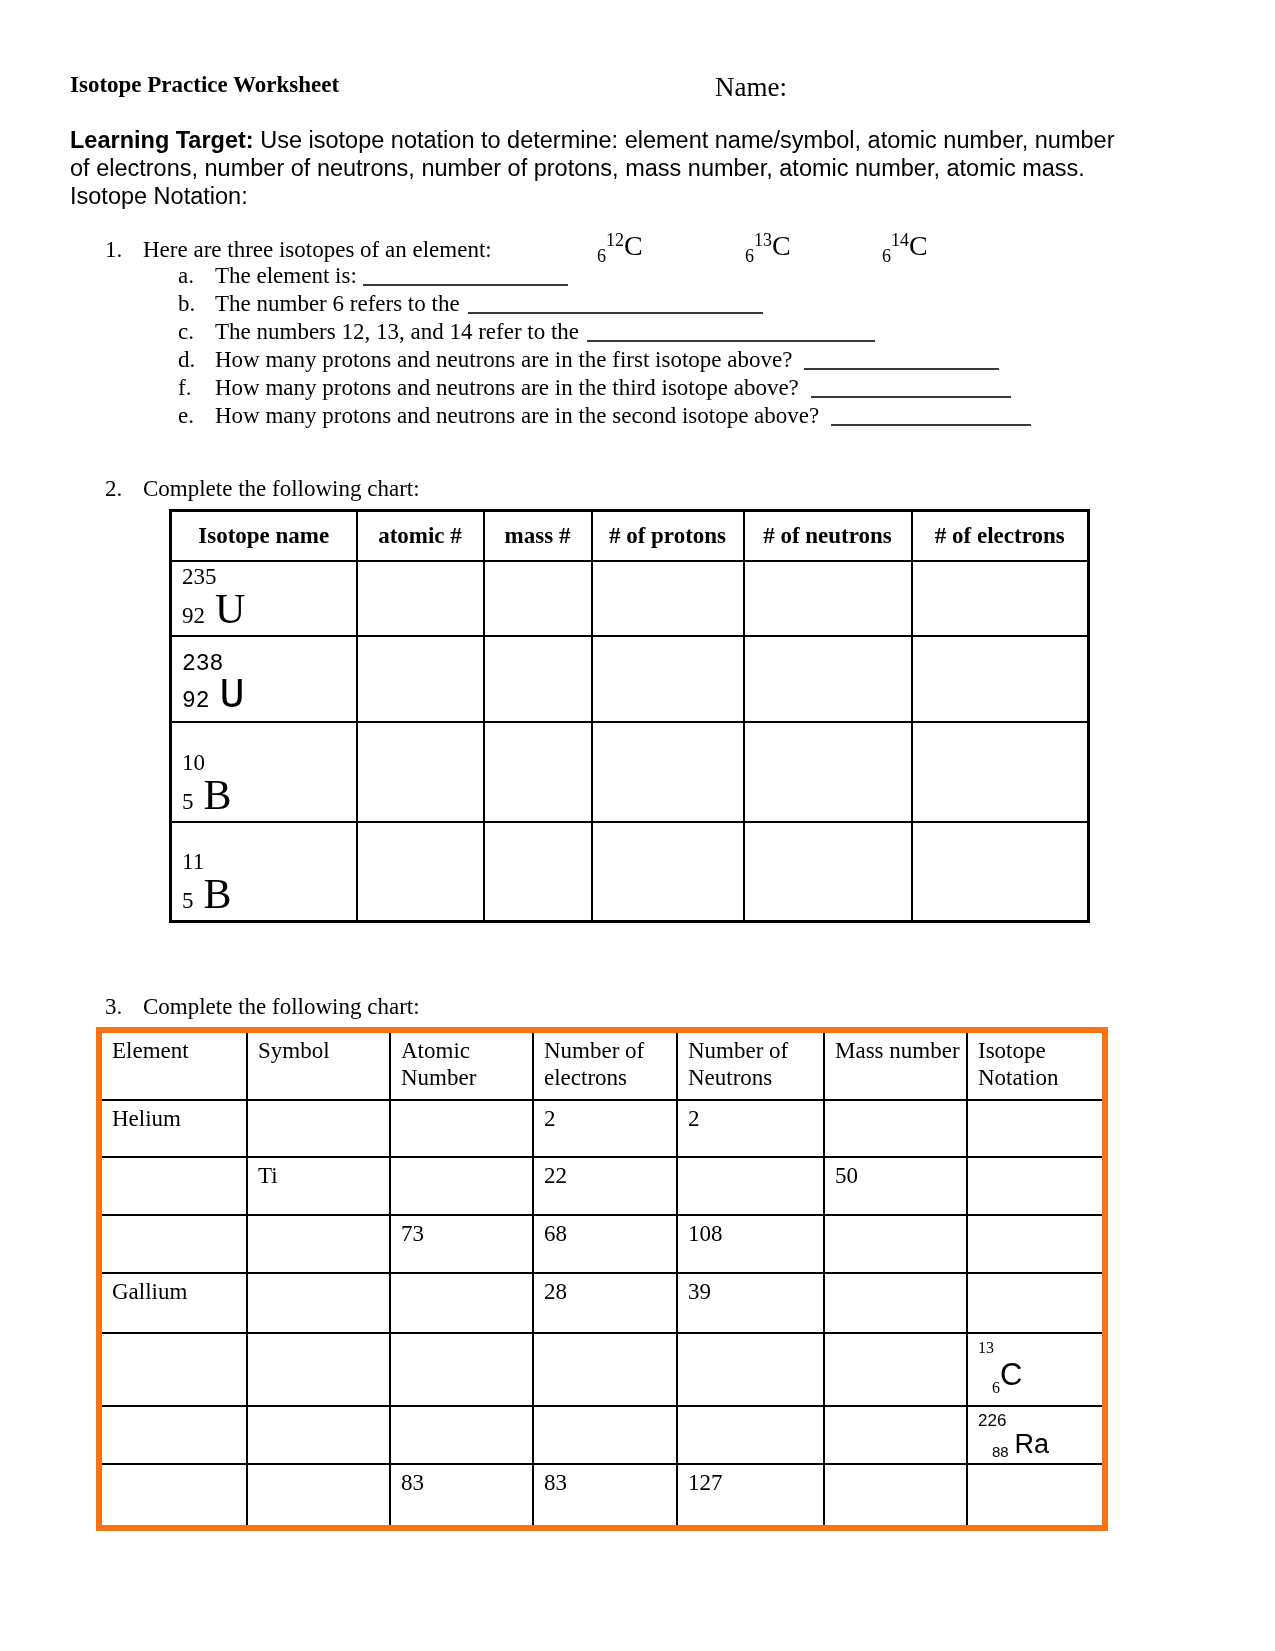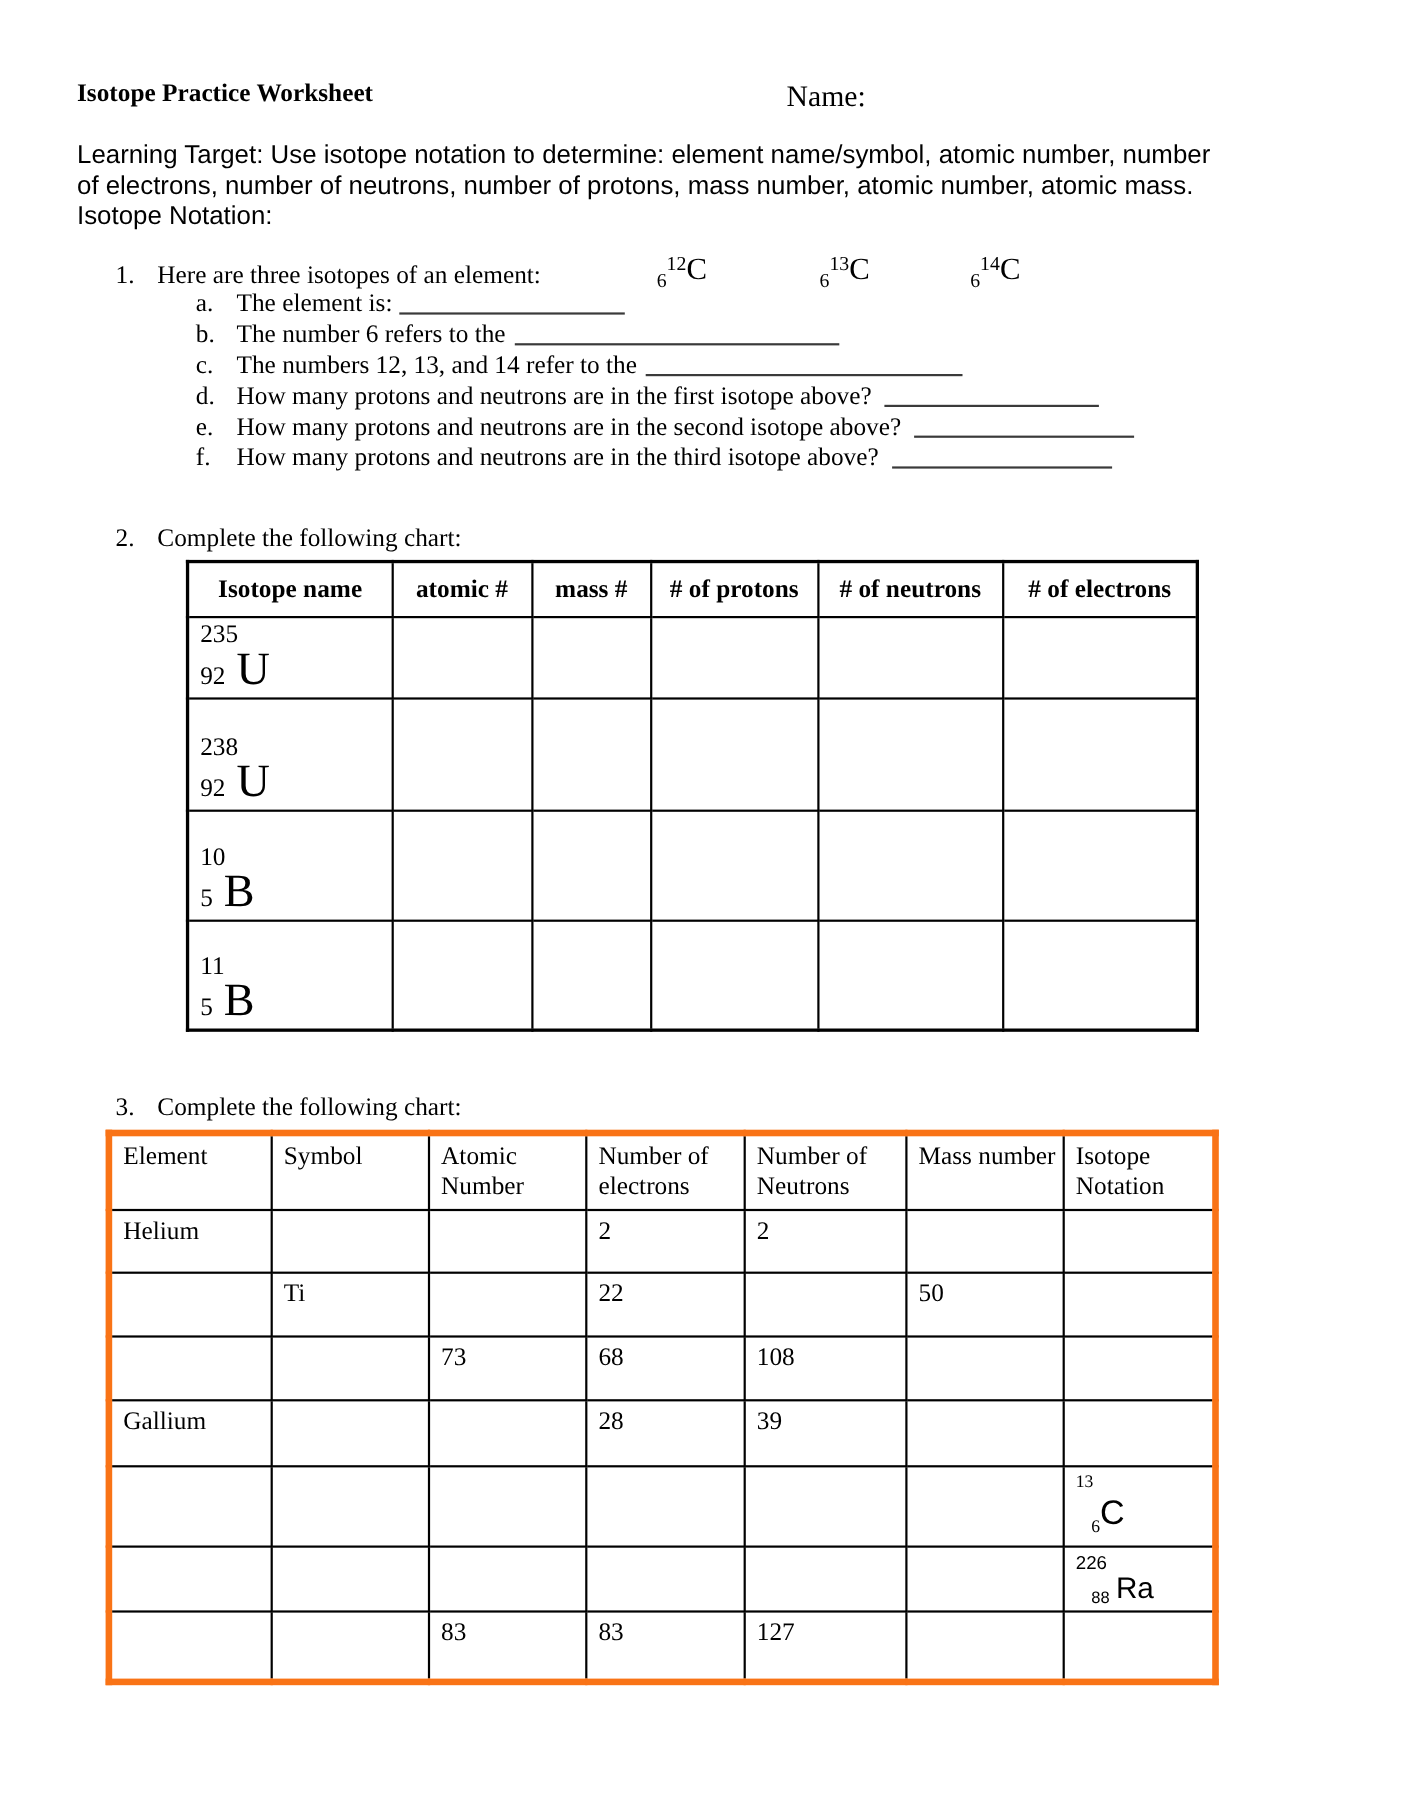--- a/index.html
+++ b/index.html
@@ -13,21 +13,21 @@
     color: #000;
     overflow: hidden;
     border-radius: 28px;
   }
   
   .doc-title { position:absolute; left:70px; top:72px; font-weight:bold; font-size:23px; }
   .name-label { position:absolute; left:715px; top:72px; font-size:27px; }
   
   .lt { position:absolute; left:70px; top:126px; width:1120px;
         font-family:"Liberation Sans", sans-serif; font-size:23.5px; line-height:28px; }
-  .lt b { font-weight:normal;text-align:right; }
+  .lt b { font-weight:bold;text-align:right; }
   
   .q1-line { position:absolute; left:105px; top:237px; font-size:23px; }
   .q1-line .qnum { display:inline-block; width:38px; }
   .iso { position:absolute; font-size:28px; white-space:nowrap; }
   .iso .iso-sub { font-size:18px; position:relative; top:7px; }
   .iso .iso-sup { font-size:18px; position:relative; top:-9px; }
   .iso1 { left:597px; top:230px; }
   .iso2p { left:745px; top:230px; }
   .iso3p { left:882px; top:230px; }
   .q1-subs { position:absolute; left:178px; top:263px; font-size:23px; }
@@ -42,21 +42,21 @@
   .q-heading .qnum { display:inline-block; width:38px; }
   .q2-heading { left:105px; top:476px; }
   .q3-heading { left:105px; top:994px; }
   
   table { border-collapse:collapse; table-layout:fixed; position:absolute; }
   td, th { border:2px solid #000; font-weight:normal; text-align:left; vertical-align:top; overflow:hidden; }
   
   .t2 { left:169px; top:509px; width:918px; border:3px solid #000; }
   .t2 th { font-weight:bold; font-size:23px; text-align:center; vertical-align:middle; }
   .t2 .hr { height:50px; }
-  .t2 .r1 { height:74px; } .t2 .r2 { height:102px; } .t2 .r3 { height:100px;margin-left:13px; } .t2 .r4 { height:100px; }
+  .t2 .r1 { height:74px; } .t2 .r2 { height:86px;font-family:Liberation Mono, monospace; } .t2 .r3 { height:100px;margin-left:13px; } .t2 .r4 { height:100px; }
   .t2 td { vertical-align:bottom; }
   .iso-cell { padding:2px 6px 6px 10px; font-size:23px; line-height:26px; }
   .iso-cell .mass { display:block; }
   .iso-cell .sym { font-size:42px; line-height:38px; margin-left:10px; }
   
   .t3 { left:96px; top:1027px; width:1006px; border:6px solid #f97316; }
   .t3 th, .t3 td { font-size:23px; padding:4px 6px 2px 10px; line-height:27px; }
   .t3 .hr { height:70px; }
   .t3 .r1 { height:57px; } .t3 .r2 { height:58px; } .t3 .r3 { height:58px; }
   .t3 .r4 { height:60px; } .t3 .r5 { height:73px; } .t3 .r6 { height:52px; } .t3 .r7 { height:64px; }
@@ -91,22 +91,22 @@
 
   <span class="iso iso1"><span class="iso-sub">6</span><span class="iso-sup">12</span><span>C</span></span>
   <span class="iso iso2p"><span class="iso-sub">6</span><span class="iso-sup">13</span><span>C</span></span>
   <span class="iso iso3p"><span class="iso-sub">6</span><span class="iso-sup">14</span><span>C</span></span>
 
   <div class="q1-subs">
     <div class="row"><span class="letter">a.</span><span>The element is:</span><span class="blank bw-a"></span></div>
     <div class="row"><span class="letter">b.</span><span>The number 6 refers to the</span><span class="blank bw-b"></span></div>
     <div class="row"><span class="letter">c.</span><span>The numbers 12, 13, and 14 refer to the</span><span class="blank bw-c"></span></div>
     <div class="row"><span class="letter">d.</span><span>How many protons and neutrons are in the first isotope above?</span><span class="blank bw-d"></span></div>
+    <div class="row"><span class="letter">f.</span><span>How many protons and neutrons are in the third isotope above?</span><span class="blank bw-f"></span></div>
     <div class="row"><span class="letter">e.</span><span>How many protons and neutrons are in the second isotope above?</span><span class="blank bw-e"></span></div>
-    <div class="row"><span class="letter">f.</span><span>How many protons and neutrons are in the third isotope above?</span><span class="blank bw-f"></span></div>
   </div>
 
   <div class="q-heading q2-heading">
     <span class="qnum">2.</span><span>Complete the following chart:</span>
   </div>
 
   <table class="t2">
     <colgroup>
         <col style="width:186px">
         <col style="width:127px">

